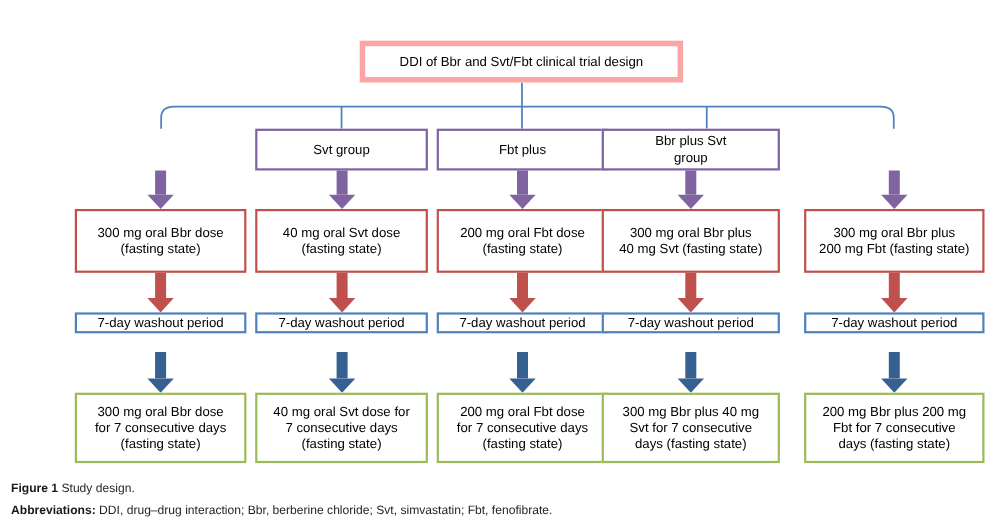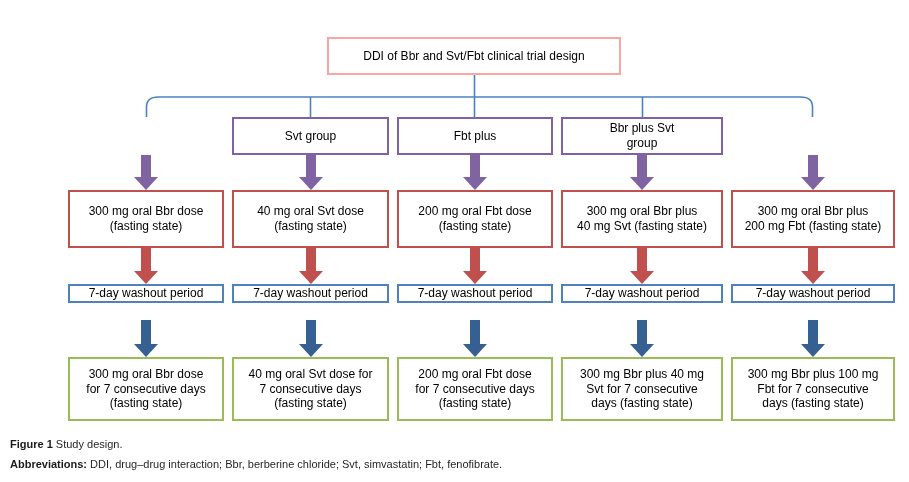--- a/index.html
+++ b/index.html
@@ -22,21 +22,21 @@
     display:flex;align-items:center;justify-content:center;
     text-align:center;
     font-size:12px;line-height:1.22;
     white-space:pre-line;
     padding:1px 2px;
   }
   .title-box{
     position:absolute;
     left:327px;top:37px;width:294px;height:38px;
     box-sizing:border-box;
-    border:2px solid #fca5a5;
+    border:5px solid #fca5a5;
     display:flex;align-items:center;justify-content:center;
     text-align:center;font-size:12px;background:#fff;
   }
   .col{position:absolute;top:117px;height:304px;}
   .row-group  {top:0;    height:38px; border-color:#7e62a1;}
   .row-dose1  {top:73px; height:58px; border-color:#c0504d;}
   .row-washout{top:167px;height:19px; border-color:#4f81bd;}
   .row-dose7  {top:240px;height:64px; border-color:#9bbb59;}
 
   .arrow{
@@ -136,21 +136,21 @@
     <div class="box row-washout">7-day washout period</div>
     <div class="arrow a3">
         <i class="stem"></i>
         <i class="head"></i>
       </div>
     <div class="box row-dose7">200 mg oral Fbt dose
 for 7 consecutive days
 (fasting state)</div>
   </div>
 
-  <div class="col" style="left:561px;width:162px">
+  <div class="col" style="left:547px;width:162px">
     <div class="box row-group">Bbr plus Svt
 group</div>
     <div class="arrow a1">
         <i class="stem"></i>
         <i class="head"></i>
       </div>
     <div class="box row-dose1">300 mg oral Bbr plus
 40 mg Svt (fasting state)</div>
     <div class="arrow a2">
         <i class="stem"></i>
@@ -175,21 +175,21 @@
 200 mg Fbt (fasting state)</div>
     <div class="arrow a2">
         <i class="stem"></i>
         <i class="head"></i>
       </div>
     <div class="box row-washout">7-day washout period</div>
     <div class="arrow a3">
         <i class="stem"></i>
         <i class="head"></i>
       </div>
-    <div class="box row-dose7">300 mg Bbr plus 100 mg
+    <div class="box row-dose7">200 mg Bbr plus 200 mg
 Fbt for 7 consecutive
 days (fasting state)</div>
   </div>
 
   <div class="caption">
     <div class="cap-line">
       <b>Figure 1</b>
       <span>Study design.</span>
     </div>
     <div class="cap-line">

